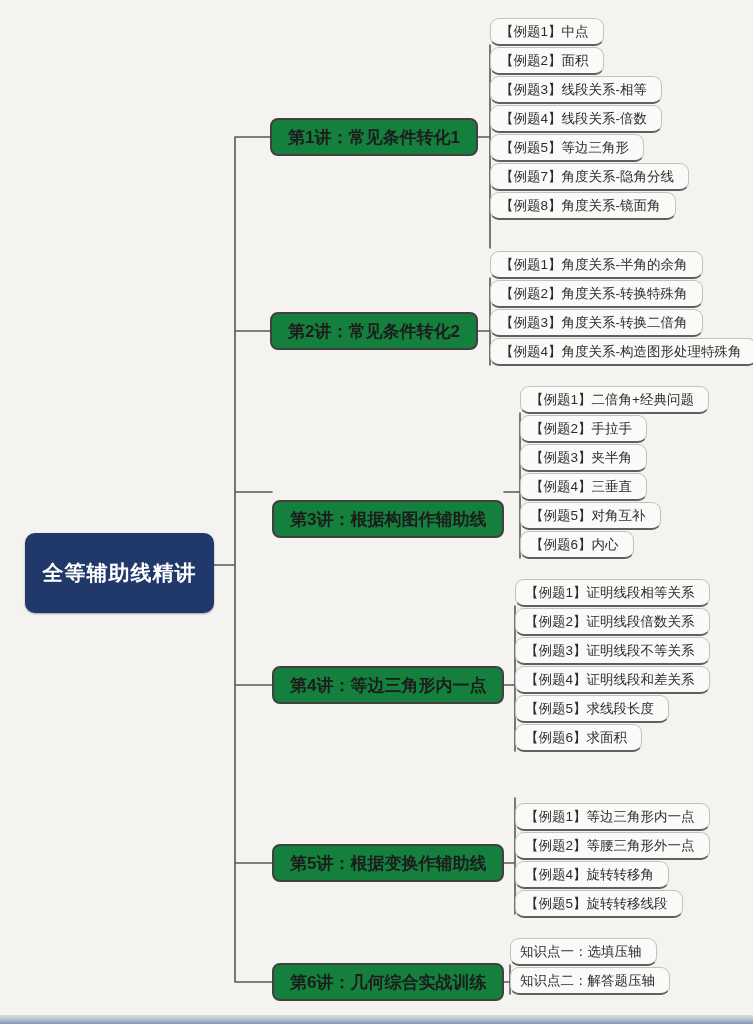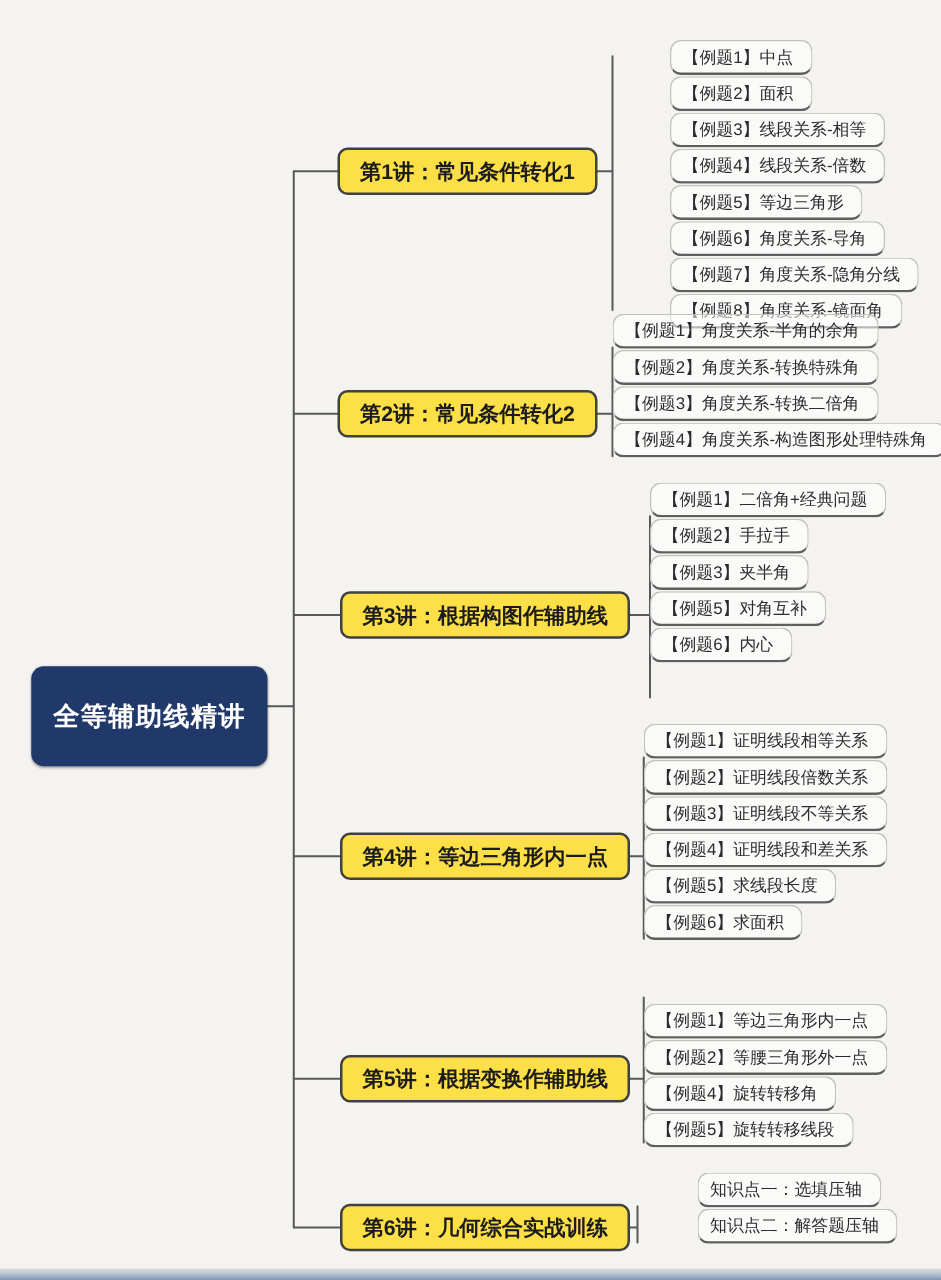--- a/index.html
+++ b/index.html
@@ -30,21 +30,21 @@
     font-size: 21px;
     font-weight: bold;
     letter-spacing: 1px;
     white-space: nowrap;
   }
   .branch-box {
     position: absolute;
     height: 38px;
     padding: 0 16px;
     width: max-content;
-    background: #fde047;
+    background: #15803d;
     border: 2px solid #404040;
     border-radius: 8px;
     display: flex; align-items: center;
     font-size: 17px;
     font-weight: bold;
     color: #1c1c1c;
     white-space: nowrap;
     z-index: 2;
   }
   .leaf-col {
@@ -80,59 +80,59 @@
   <svg id="connectors" xmlns="http://www.w3.org/2000/svg" viewBox="0 0 753 1024">
       <path d="M 214 565 H 235 M 235 137 V 982 M 235 137 H 270 M 478 137 H 490 M 490 45 V 248 M 235 331 H 270 M 478 331 H 490 M 490 278 V 365 M 235 492 H 272 M 504 492 H 520 M 520 413 V 558 M 235 685 H 272 M 504 685 H 515 M 515 606 V 751 M 235 863 H 272 M 504 863 H 515 M 515 798 V 914 M 235 982 H 272 M 504 982 H 510 M 510 965 V 994" fill="none" stroke="#58585a" stroke-width="1.6" stroke-linecap="round"></path>
     </svg>
 
   <div class="root-node">
     <span>全等辅助线精讲</span>
   </div>
 
   <div class="bottom-edge"></div>
 <div class="branch-box" style="left: 270px; top: 118px;">第1讲：常见条件转化1</div>
-    <div class="leaf-col" style="left: 490px; top: 32px; margin-left: 46px;">
+    <div class="leaf-col" style="left: 490px; top: 18px;">
       <div class="leaf">【例题1】中点</div>
       <div class="leaf">【例题2】面积</div>
       <div class="leaf">【例题3】线段关系-相等</div>
       <div class="leaf">【例题4】线段关系-倍数</div>
       <div class="leaf">【例题5】等边三角形</div>
-      <div class="leaf">【例题6】角度关系-导角</div>
       <div class="leaf">【例题7】角度关系-隐角分线</div>
       <div class="leaf">【例题8】角度关系-镜面角</div>
     </div>
     <div class="branch-box" style="left: 270px; top: 312px;">第2讲：常见条件转化2</div>
     <div class="leaf-col" style="left: 490px; top: 251px;">
       <div class="leaf">【例题1】角度关系-半角的余角</div>
       <div class="leaf">【例题2】角度关系-转换特殊角</div>
       <div class="leaf">【例题3】角度关系-转换二倍角</div>
       <div class="leaf">【例题4】角度关系-构造图形处理特殊角</div>
     </div>
-    <div class="branch-box" style="left: 272px; top: 473px;">第3讲：根据构图作辅助线</div>
+    <div class="branch-box" style="left: 272px; top: 500px;">第3讲：根据构图作辅助线</div>
     <div class="leaf-col" style="left: 520px; top: 386px;">
       <div class="leaf">【例题1】二倍角+经典问题</div>
       <div class="leaf">【例题2】手拉手</div>
       <div class="leaf">【例题3】夹半角</div>
+      <div class="leaf">【例题4】三垂直</div>
       <div class="leaf">【例题5】对角互补</div>
       <div class="leaf">【例题6】内心</div>
     </div>
     <div class="branch-box" style="left: 272px; top: 666px;">第4讲：等边三角形内一点</div>
     <div class="leaf-col" style="left: 515px; top: 579px;">
       <div class="leaf">【例题1】证明线段相等关系</div>
       <div class="leaf">【例题2】证明线段倍数关系</div>
       <div class="leaf">【例题3】证明线段不等关系</div>
       <div class="leaf">【例题4】证明线段和差关系</div>
       <div class="leaf">【例题5】求线段长度</div>
       <div class="leaf">【例题6】求面积</div>
     </div>
     <div class="branch-box" style="left: 272px; top: 844px;">第5讲：根据变换作辅助线</div>
     <div class="leaf-col" style="left: 515px; top: 771px; margin-top: 32px;">
       <div class="leaf">【例题1】等边三角形内一点</div>
       <div class="leaf">【例题2】等腰三角形外一点</div>
       <div class="leaf">【例题4】旋转转移角</div>
       <div class="leaf">【例题5】旋转转移线段</div>
     </div>
     <div class="branch-box" style="left: 272px; top: 963px;">第6讲：几何综合实战训练</div>
-    <div class="leaf-col" style="left: 510px; top: 938px; margin-left: 48px;">
+    <div class="leaf-col" style="left: 510px; top: 938px;">
       <div class="leaf">知识点一：选填压轴</div>
       <div class="leaf">知识点二：解答题压轴</div>
     </div>
   </div>
 
 </body></html>

